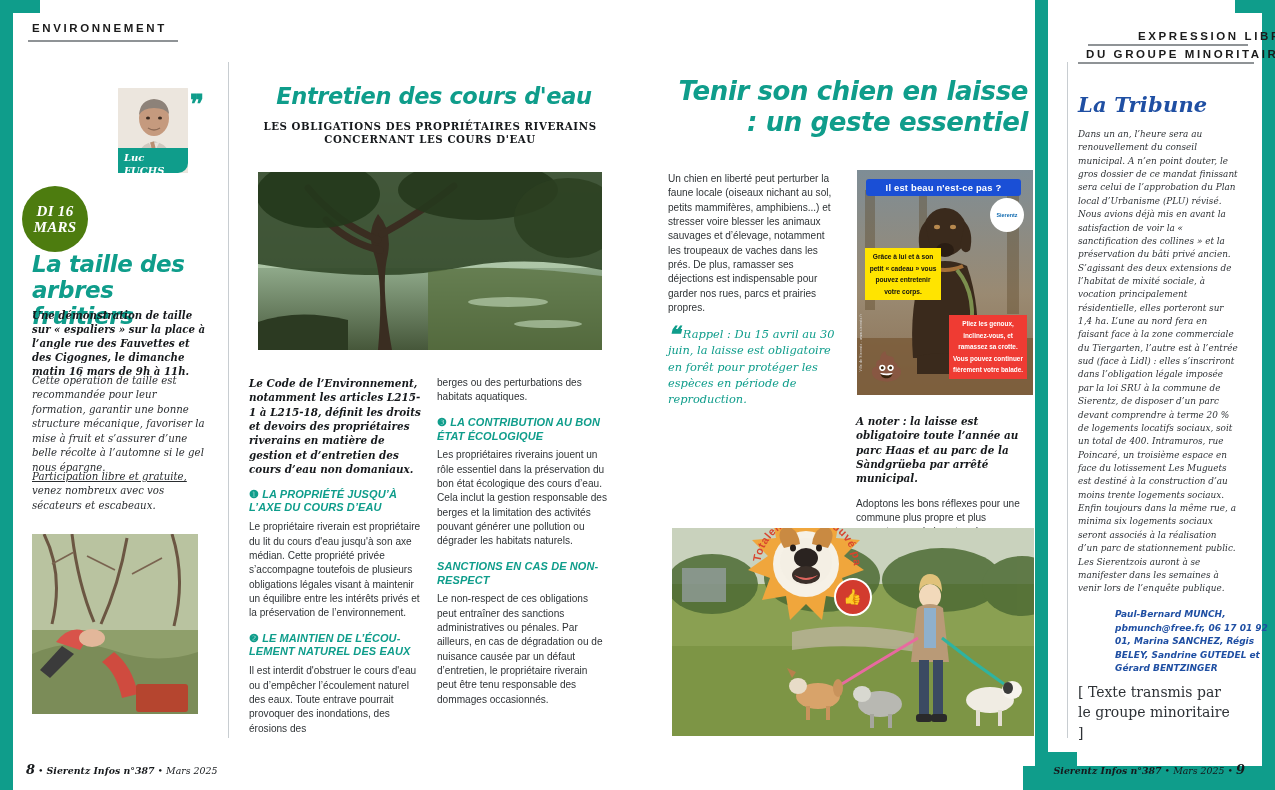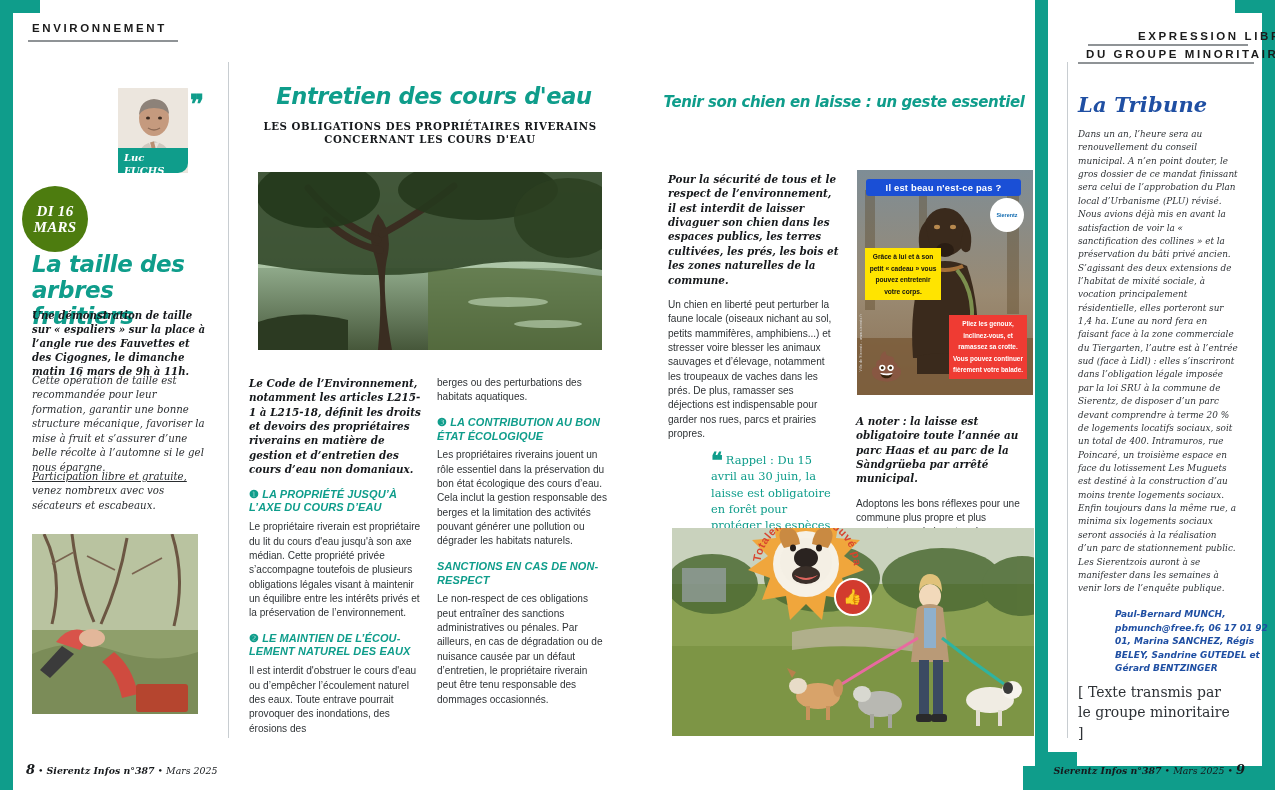--- a/index.html
+++ b/index.html
@@ -109,29 +109,29 @@
     font-size:11px;line-height:1.26;letter-spacing:.1px;margin:0 0 5px 0;text-transform:uppercase;
   }
   .num{font-style:normal;font-weight:700;}
   .intro-serif{
     font-family:"DejaVu Serif", serif;font-weight:700;font-style:italic;
     font-size:10.4px;line-height:1.38;color:#16191c;margin:0 0 13px 0;
   }
 
   
   .art2-title{
-    position:absolute;left:660px;top:93px;width:368px;text-align:center;
-    font-size:15px;line-height:1.2;
+    position:absolute;left:660px;top:76px;width:368px;text-align:right;
+    font-size:26px;line-height:1.2;
   }
   .col4{position:absolute;left:668px;top:172px;width:172px;}
   .col5{position:absolute;left:856px;top:414px;width:178px;}
 
   .quote-green{
-    color:#0f9d8b;font-family:"DejaVu Serif", serif;
-    font-size:11.4px;line-height:1.42;margin-left:43px;
+    color:#0f9d8b;font-family:"DejaVu Serif", serif;font-style:italic;
+    font-size:11.4px;line-height:1.42;
   }
   .quote-glyph{
     color:#0f9d8b;font-family:"DejaVu Serif", serif;font-weight:700;font-size:22px;
     line-height:0;vertical-align:-4px;letter-spacing:-2px;margin-right:5px;
   }
 
   
   .poster{
     position:absolute;left:857px;top:170px;width:176px;height:225px;overflow:hidden;
     background:#4d7c0f;
@@ -344,21 +344,20 @@
       <span>LA CONTRIBUTION AU BON ÉTAT ÉCOLOGIQUE</span>
     </div>
     <p>Les propriétaires riverains jouent un rôle essentiel dans la préservation du bon état écologique des cours d’eau. Cela inclut la gestion responsable des berges et la limitation des activités pouvant générer une pollution ou dégrader les habitats naturels.</p>
     <div class="subhead">SANCTIONS EN CAS DE NON-RESPECT</div>
     <p>Le non-respect de ces obligations peut entraîner des sanctions administratives ou pénales. Par ailleurs, en cas de dégradation ou de nuisance causée par un défaut d’entretien, le propriétaire riverain peut être tenu responsable des dommages occasionnés.</p>
   </div>
 
   <div class="art2-title head-green">Tenir son chien en laisse : un geste essentiel</div>
 
   <div class="col4 sans-body">
-    <p class="intro-serif">Pour la sécurité de tous et le respect de l’environnement, il est interdit de laisser divaguer son chien dans les espaces publics, les terres cultivées, les prés, les bois et les zones naturelles de la commune.</p>
     <p>Un chien en liberté peut perturber la faune locale (oiseaux nichant au sol, petits mammifères, amphibiens...) et stresser voire blesser les animaux sauvages et d’élevage, notamment les troupeaux de vaches dans les prés. De plus, ramasser ses déjections est indispensable pour garder nos rues, parcs et prairies propres.</p>
     <div class="quote-green">
       <span class="quote-glyph">❝</span><span>Rappel : Du 15 avril au 30 juin, la laisse est obligatoire en forêt pour protéger les espèces en période de reproduction.</span>
     </div>
   </div>
 
   <div class="col5 sans-body">
     <p class="intro-serif">A noter : la laisse est obligatoire toute l’année au parc Haas et au parc de la Sàndgrüeba par arrêté municipal.</p>
     <p>Adoptons les bons réflexes pour une commune plus propre et plus respectueuse de la nature !</p>
   </div>

